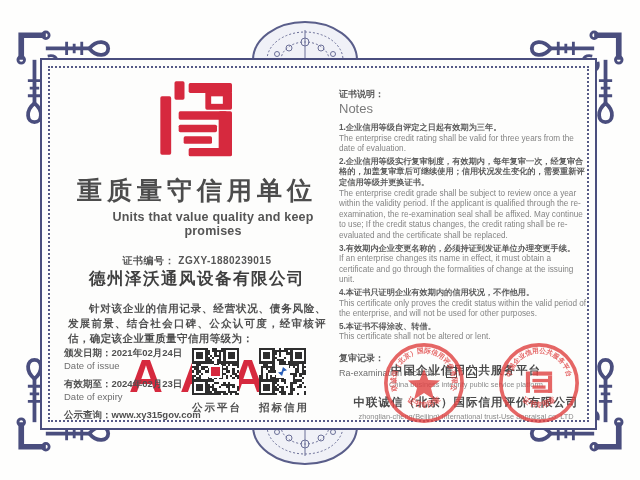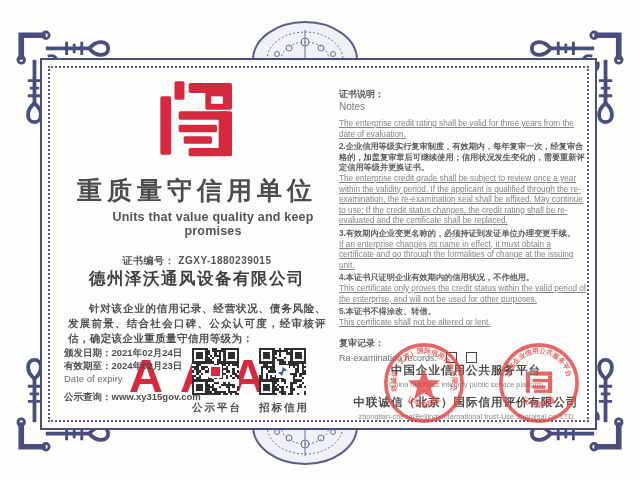--- a/index.html
+++ b/index.html
@@ -51,23 +51,23 @@
   .qr-logo{position:absolute;left:17px;top:17px;width:13px;height:13px;background:#fff;
     display:flex;align-items:center;justify-content:center;}
   .qr-logo i{display:block;width:9px;height:9px;}
   .qr-logo .red{background:#d6293e;}
   .qr-logo .blue{background:#2a5fb8;clip-path:polygon(55% 0,100% 35%,62% 48%,45% 100%,0 62%,40% 52%);}
   .qr-label{font-size:10.5px;font-weight:700;color:#4f4f4f;letter-spacing:2px;margin-top:6px;white-space:nowrap;}
 
   
   .right-col{position:absolute;left:297px;top:28px;width:248px;text-align:left;}
   .notes-cn{font-size:9px;font-weight:700;color:#585858;}
-  .notes-en{font-size:10px;color:#7a7a7a;margin-bottom:7px;}
+  .notes-en{font-size:13px;color:#7a7a7a;margin-bottom:7px;}
   .note-cn{font-size:8.2px;font-weight:700;color:#5c5c5c;line-height:10.6px;}
-  .note-en{font-size:8.2px;color:#848484;line-height:10.6px;margin-bottom:2px;text-decoration:underline;}
+  .note-en{font-size:8.2px;color:#848484;line-height:10.6px;margin-bottom:2px;}
   .review{margin-top:9px;}
   .review-cn{font-size:9px;font-weight:700;color:#585858;}
   .review-en{font-size:9px;color:#6e6e6e;display:flex;align-items:flex-end;gap:6px;margin-top:2px;}
   .cbx{display:inline-block;width:9px;height:9px;border:1.4px solid #444;margin-left:3px;}
 
   .issuer{position:absolute;left:296px;top:303px;width:256px;text-align:center;z-index:1;}
   .iss-cn{font-size:11.5px;font-weight:700;color:#4a4a4a;letter-spacing:1px;white-space:nowrap;}
   .iss-en{font-size:7.4px;color:#8a8a8a;margin:2px 0 6px;}
   .seal{position:absolute;width:82px;height:82px;z-index:2;opacity:.82;}
   .seal-left{left:341px;top:282px;}
@@ -182,20 +182,21 @@
 
       <div class="company">德州泽沃通风设备有限公司</div>
 
       <div class="statement">针对该企业的信用记录、经营状况、债务风险、发展前景、结合社会口碑、公众认可度，经审核评估，确定该企业重质量守信用等级为：</div>
 
       <div class="grade">AAA</div>
     </div>
 
     <div class="dates">
       <div class="d-cn">颁发日期：2021年02月24日</div>
+      <div class="d-en">Date of issue</div>
       <div class="d-cn">有效期至：2024年02月23日</div>
       <div class="d-en">Date of expiry</div>
       <div class="d-cn">公示查询：www.xy315gov.com</div>
     </div>
 
     <div class="qr-area">
       <div class="qr-box">
         <div class="qr"><svg viewBox="0 0 21 21" shape-rendering="crispEdges">
               <rect x="9" y="0" width="1" height="1"></rect>
               <rect x="10" y="0" width="1" height="1"></rect>
@@ -533,20 +534,21 @@
           </div>
         <div class="qr-label">招标信用</div>
       </div>
     </div>
 
     <div class="right-col">
       <div class="notes-cn">证书说明：</div>
       <div class="notes-en">Notes</div>
 
       <div>
+        <div class="note-cn">1.企业信用等级自评定之日起有效期为三年。</div>
         <div class="note-en">The enterprise credit rating shall be valid for three years from the date of evaluation.</div>
       </div>
       <div>
         <div class="note-cn">2.企业信用等级实行复审制度，有效期内，每年复审一次，经复审合格的，加盖复审章后可继续使用；信用状况发生变化的，需要重新评定信用等级并更换证书。</div>
         <div class="note-en">The enterprise credit grade shall be subject to review once a year within the validity period. If the applicant is qualified through the re-examination, the re-examination seal shall be affixed. May continue to use; If the credit status changes, the credit rating shall be re-evaluated and the certificate shall be replaced.</div>
       </div>
       <div>
         <div class="note-cn">3.有效期内企业变更名称的，必须持证到发证单位办理变更手续。</div>
         <div class="note-en">If an enterprise changes its name in effect, it must obtain a certificate and go through the formalities of change at the issuing unit.</div>
       </div>

